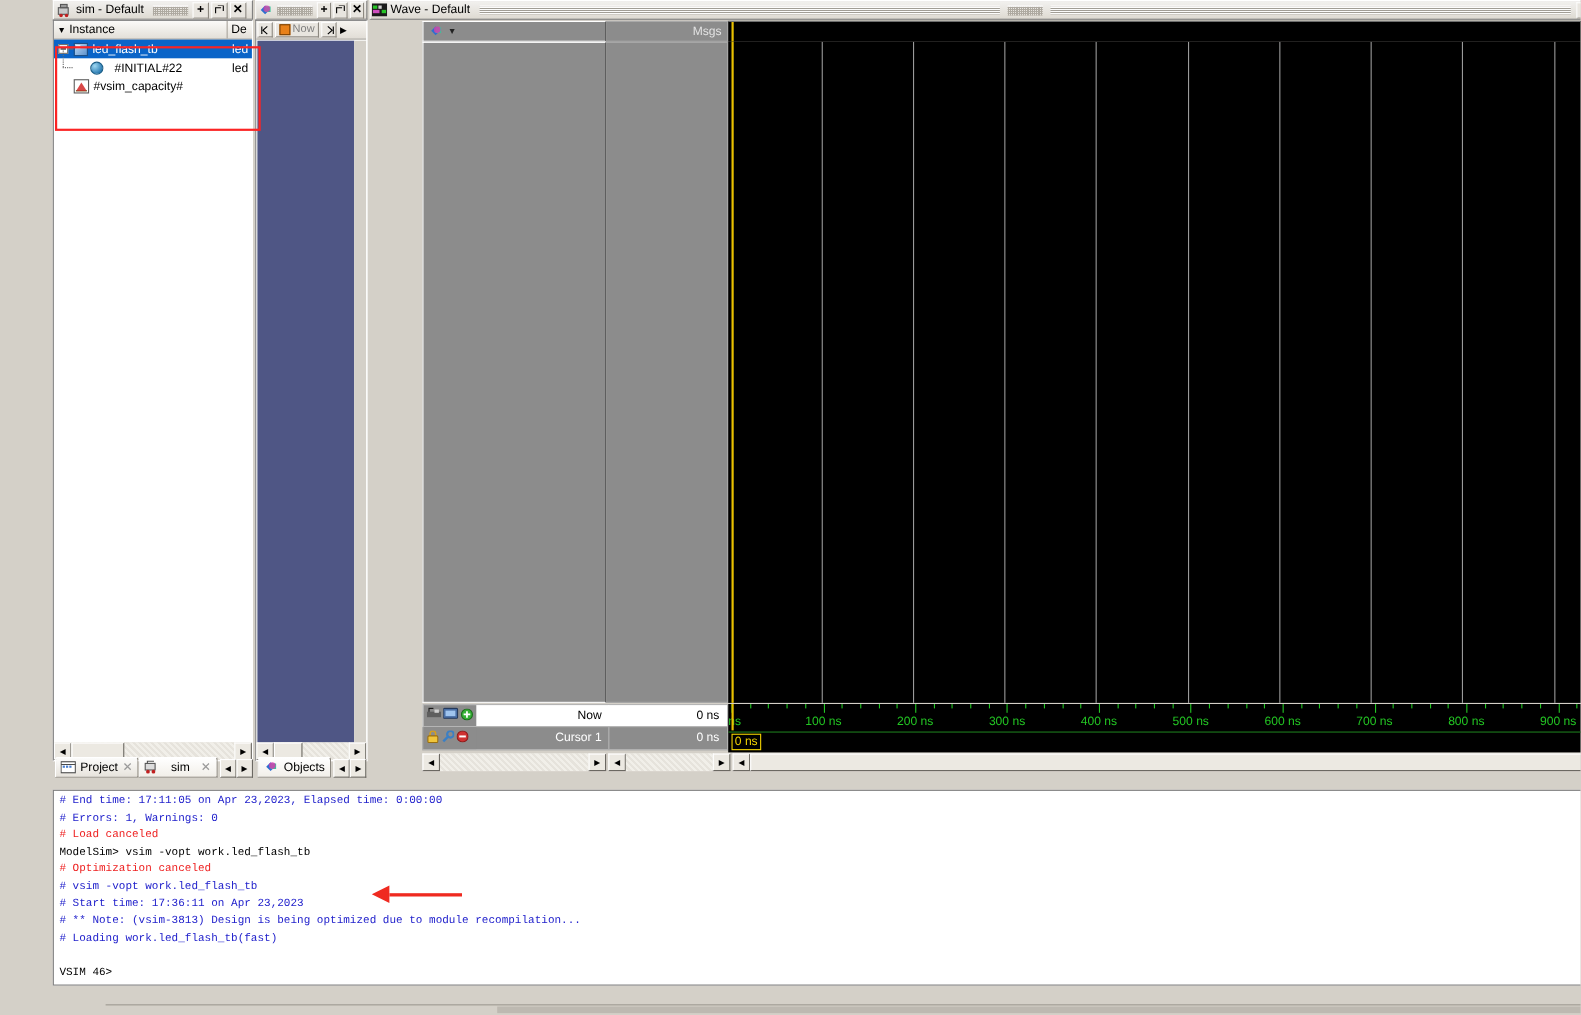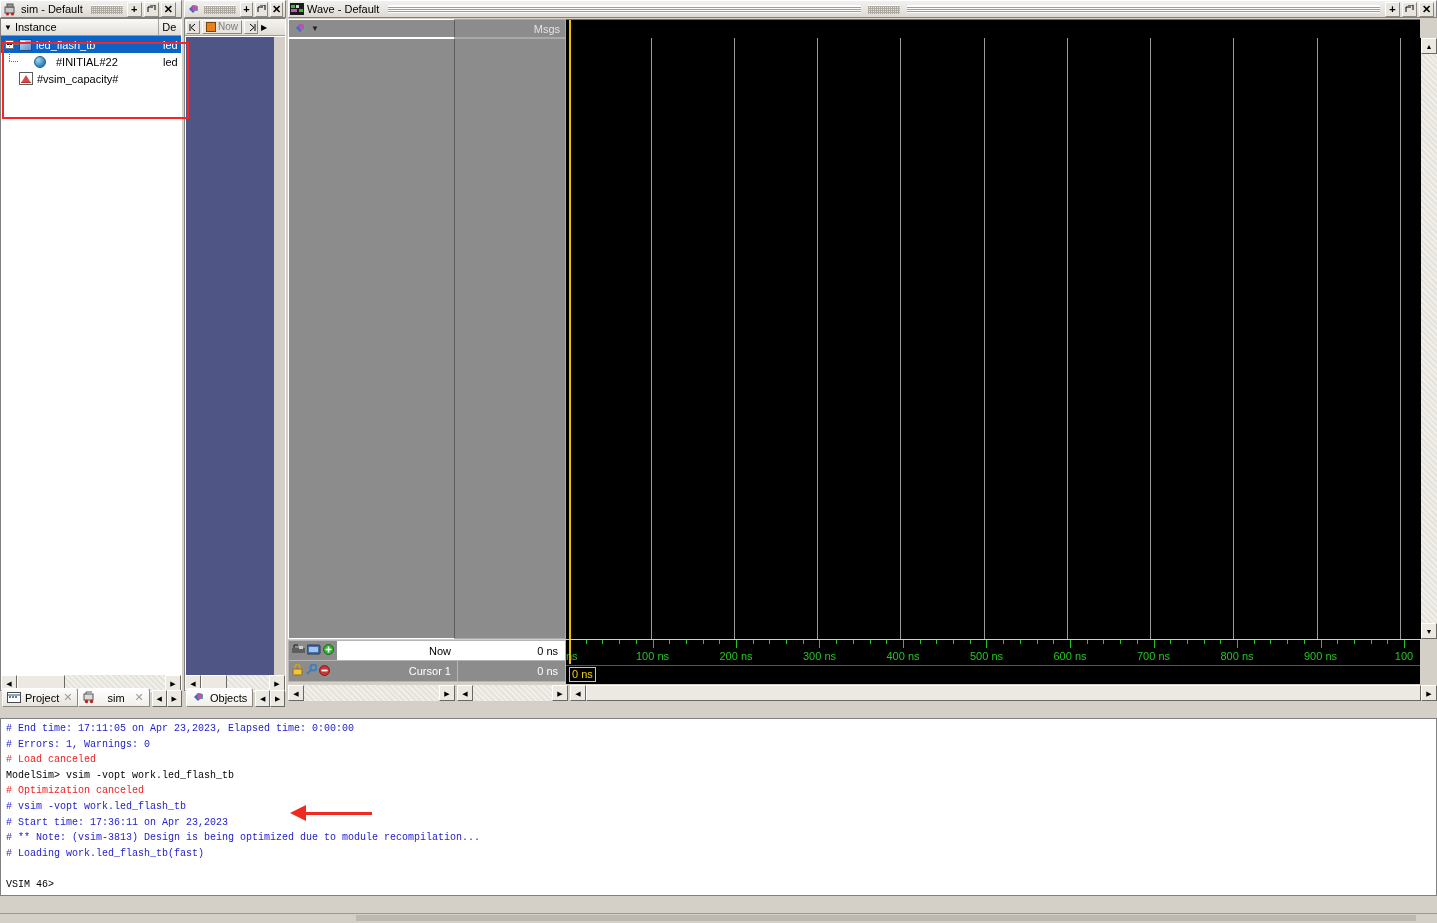--- a/index.html
+++ b/index.html
@@ -9,21 +9,21 @@
   }
   #app {
     position: relative;
     width: 1437px; height: 923px;
     background: #d4d0c8;
     overflow: hidden;
     font-size: 11px;
     color: #000;
     -webkit-font-smoothing: none;
   }
-  .abs { position: absolute; }
+  .abs { position: absolute; margin-left: 48px; }
 
   
   .panel-title {
     height: 18px;
     display: flex; align-items: center;
     background: linear-gradient(#f2f1ef, #dedad2);
     border: 1px solid #fff;
     border-right-color: #808080; border-bottom-color: #808080;
     padding: 0 1px;
     box-sizing: border-box;

